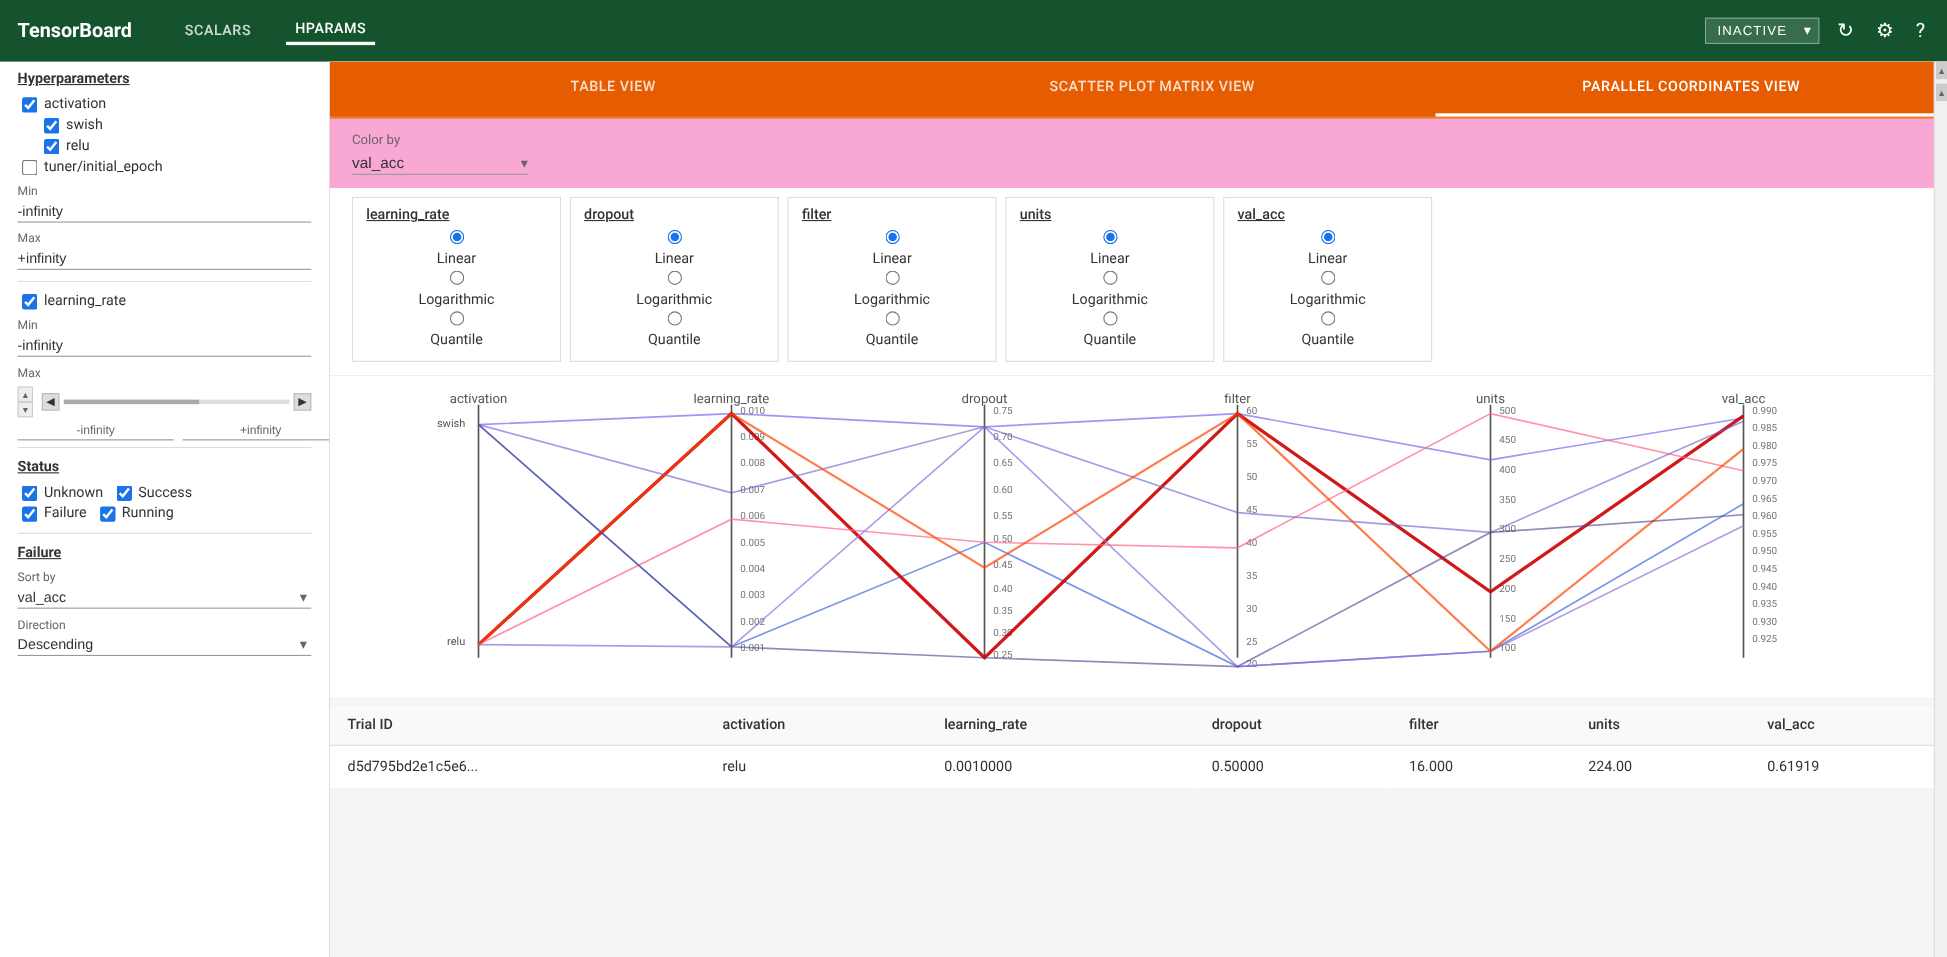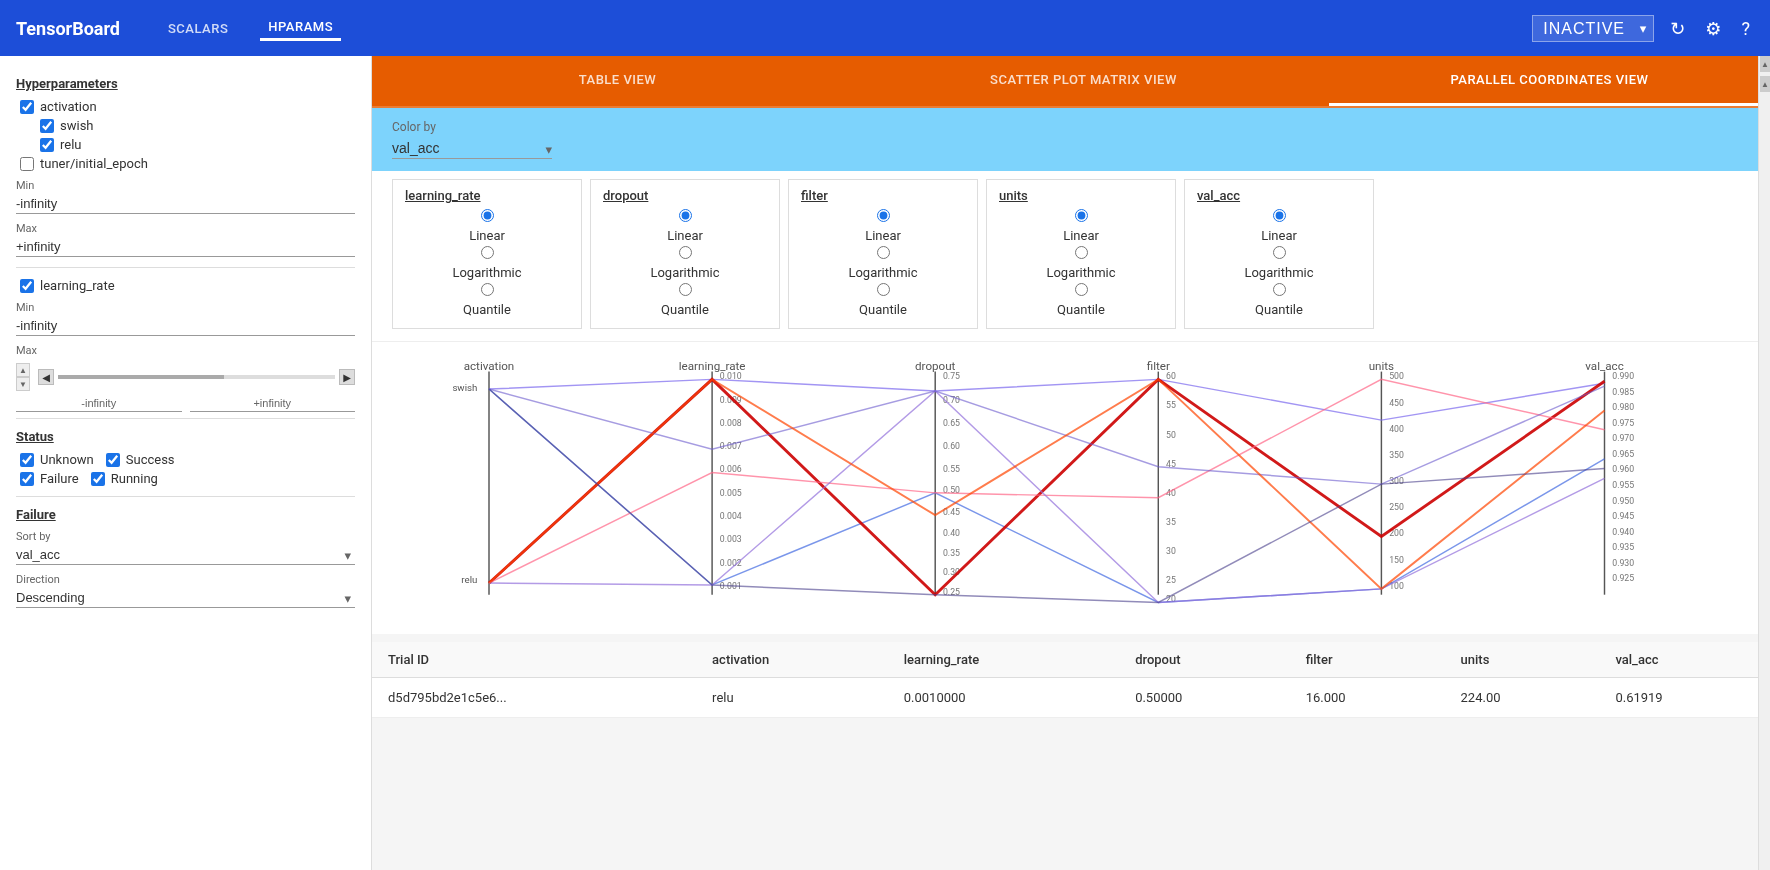--- a/index.html
+++ b/index.html
@@ -1,20 +1,20 @@
 <!DOCTYPE html>
 <html><head>
   <meta charset="utf-8">
   <style>
     * { box-sizing: border-box; margin: 0; padding: 0; }
     body { font-family: 'Roboto', Arial, sans-serif; font-size: 13px; background: #f5f5f5; color: #333; overflow: hidden; width: 1770px; height: 870px; }
 
     
     .header {
-      background: #1d4ed8;
+      background: #14532d;
       height: 56px;
       display: flex;
       align-items: center;
       padding: 0 16px;
       gap: 24px;
     }
     .logo {
       color: white;
       font-size: 18px;
       font-weight: bold;
@@ -37,21 +37,21 @@
       margin-left: auto;
       display: flex;
       align-items: center;
       gap: 12px;
     }
     .status-dropdown {
       background: rgba(255,255,255,0.15);
       border: 1px solid rgba(255,255,255,0.4);
       color: white;
       padding: 4px 28px 4px 10px;
-      font-size: 16px;
+      font-size: 12px;
       letter-spacing: 1px;
       appearance: none;
       cursor: pointer;
       position: relative;
     }
     .status-dropdown-wrap {
       position: relative;
       display: inline-block;
     }
     .status-dropdown-wrap::after {
@@ -71,25 +71,25 @@
     }
 
     
     .main-layout {
       display: flex;
       height: calc(870px - 56px);
     }
 
     
     .sidebar {
-      width: 372px;
+      width: 300px;
       background: white;
       border-right: 1px solid #ddd;
       overflow-y: auto;
-      padding: 20px 16px;
+      padding: 8px 16px;
       flex-shrink: 0;
       position: relative;
     }
     .section-title {
       font-weight: bold;
       font-size: 13px;
       margin-bottom: 8px;
       text-decoration: underline;
     }
     .checkbox-row {
@@ -230,21 +230,21 @@
     .content-body {
       flex: 1;
       overflow-y: auto;
       padding: 0;
       position: relative;
     }
 
     
     .color-by-section {
       padding: 12px 20px;
-      background: #7dd3fc;
+      background: #f9a8d4;
     }
     .color-by-label { font-size: 12px; color: #666; margin-bottom: 4px; }
     .color-by-select {
       min-width: 160px;
       border: none;
       border-bottom: 1px solid #999;
       font-size: 14px;
       padding: 2px 20px 2px 0;
       background: transparent;
       color: #333;

